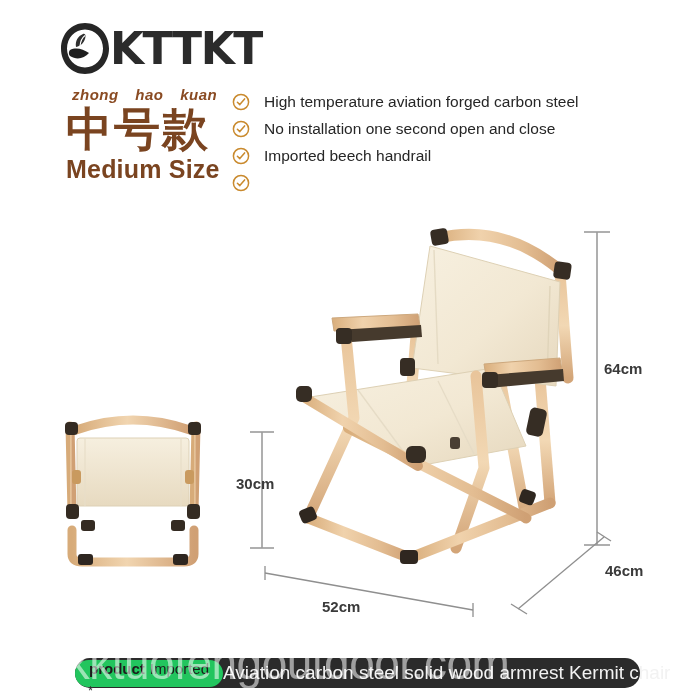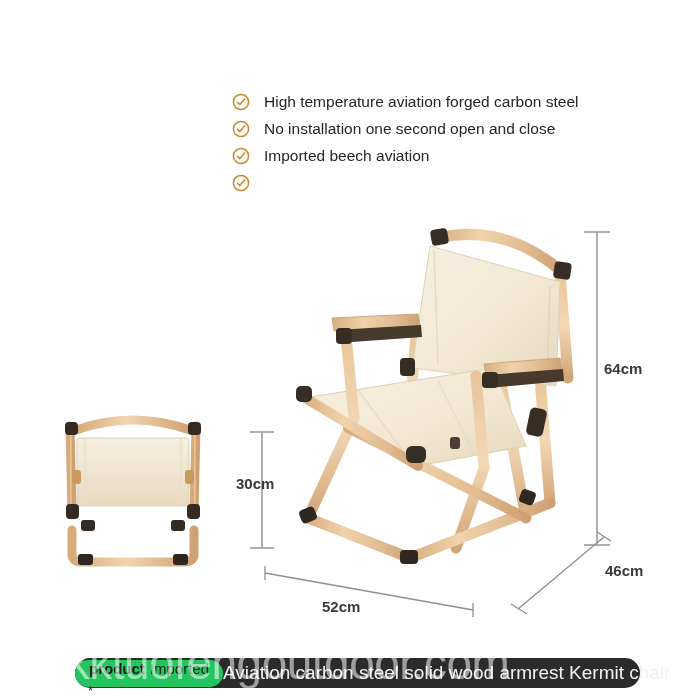--- a/index.html
+++ b/index.html
@@ -198,20 +198,44 @@
     white-space: nowrap;
     pointer-events: none;
     font-family: "Liberation Sans", sans-serif;
   }
 </style>
 </head>
 <body>
 
 <div id="page">
 
+  <div id="brand-block">
+
+    <div id="logo-row">
+      <div id="logo-mark">
+        <svg width="58" height="58" viewBox="0 0 58 58">
+          <path d="M29 3 C15.5 3 5 14 5 28.5 C5 43 15.5 54 29 54 C42.5 54 53 43 53 28.5 C53 14 42.5 3 29 3 Z
+                   M29 9.5 C39.2 9.5 47 18 47 28.5 C47 39 39.2 47.5 29 47.5 C18.8 47.5 11 39 11 28.5 C11 18 18.8 9.5 29 9.5 Z" fill="#262626"></path>
+          <path d="M14 30 C20 27 27 29 33 33 C28 39 20 40 14 36 C12.5 34.5 12.5 31.5 14 30 Z" fill="#1f1f1f"></path>
+          <path d="M27 14 C22 16 19 21 20 27 C25 26 29 22 29.5 16.5 C29.7 14.8 28.6 13.4 27 14 Z" fill="#2f2f2f"></path>
+          <path d="M24 26 C24.5 21 26.5 17.5 29 15.5" stroke="#ffffff" stroke-width="1.1" fill="none"></path>
+        </svg>
+      </div>
+      <div id="brand-name">KTTKT</div>
+    </div>
+
+    <div id="pinyin-row">
+      <span>zhong</span>
+      <span>hao</span>
+      <span>kuan</span>
+    </div>
+
+    <div id="cn-title">中号款</div>
+    <div id="size-title">Medium Size</div>
+  </div>
 
   <div id="features">
 
     <div class="feature-row">
       <span class="feat-icon">
         <svg width="18" height="18" viewBox="0 0 18 18">
           <circle cx="9" cy="9" r="7.6" fill="none" stroke="#c98a2e" stroke-width="1.5"></circle>
           <path d="M5.4 9.2 L7.8 11.6 L12.6 5.9" fill="none" stroke="#c98a2e" stroke-width="1.5" stroke-linecap="round" stroke-linejoin="round"></path>
         </svg>
       </span>
@@ -228,21 +252,21 @@
       <span class="feat-text">No installation one second open and close</span>
     </div>
 
     <div class="feature-row">
       <span class="feat-icon">
         <svg width="18" height="18" viewBox="0 0 18 18">
           <circle cx="9" cy="9" r="7.6" fill="none" stroke="#c98a2e" stroke-width="1.5"></circle>
           <path d="M5.4 9.2 L7.8 11.6 L12.6 5.9" fill="none" stroke="#c98a2e" stroke-width="1.5" stroke-linecap="round" stroke-linejoin="round"></path>
         </svg>
       </span>
-      <span class="feat-text">Imported beech aviation</span>
+      <span class="feat-text">Imported beech handrail</span>
     </div>
 
     <div class="feature-row">
       <span class="feat-icon">
         <svg width="18" height="18" viewBox="0 0 18 18">
           <circle cx="9" cy="9" r="7.6" fill="none" stroke="#c98a2e" stroke-width="1.5"></circle>
           <path d="M5.4 9.2 L7.8 11.6 L12.6 5.9" fill="none" stroke="#c98a2e" stroke-width="1.5" stroke-linecap="round" stroke-linejoin="round"></path>
         </svg>
       </span>
     </div>

